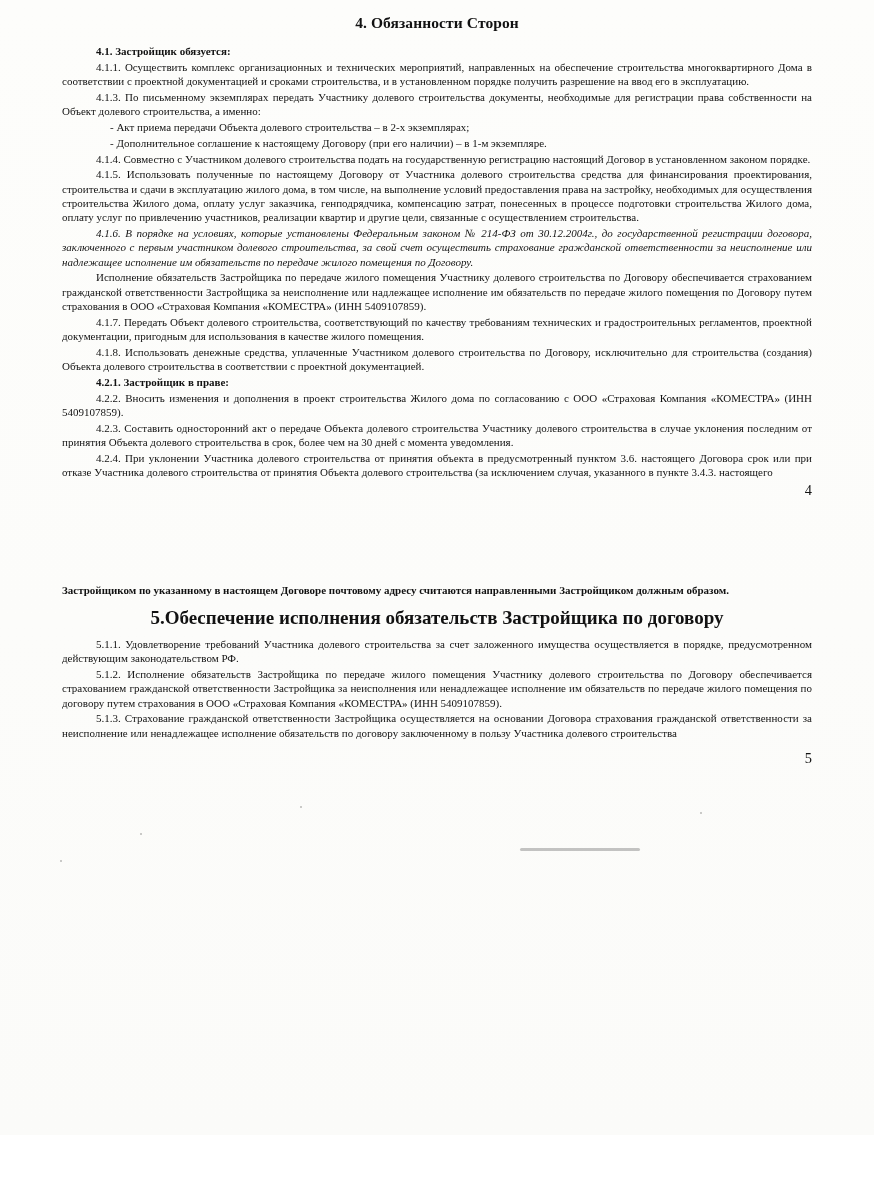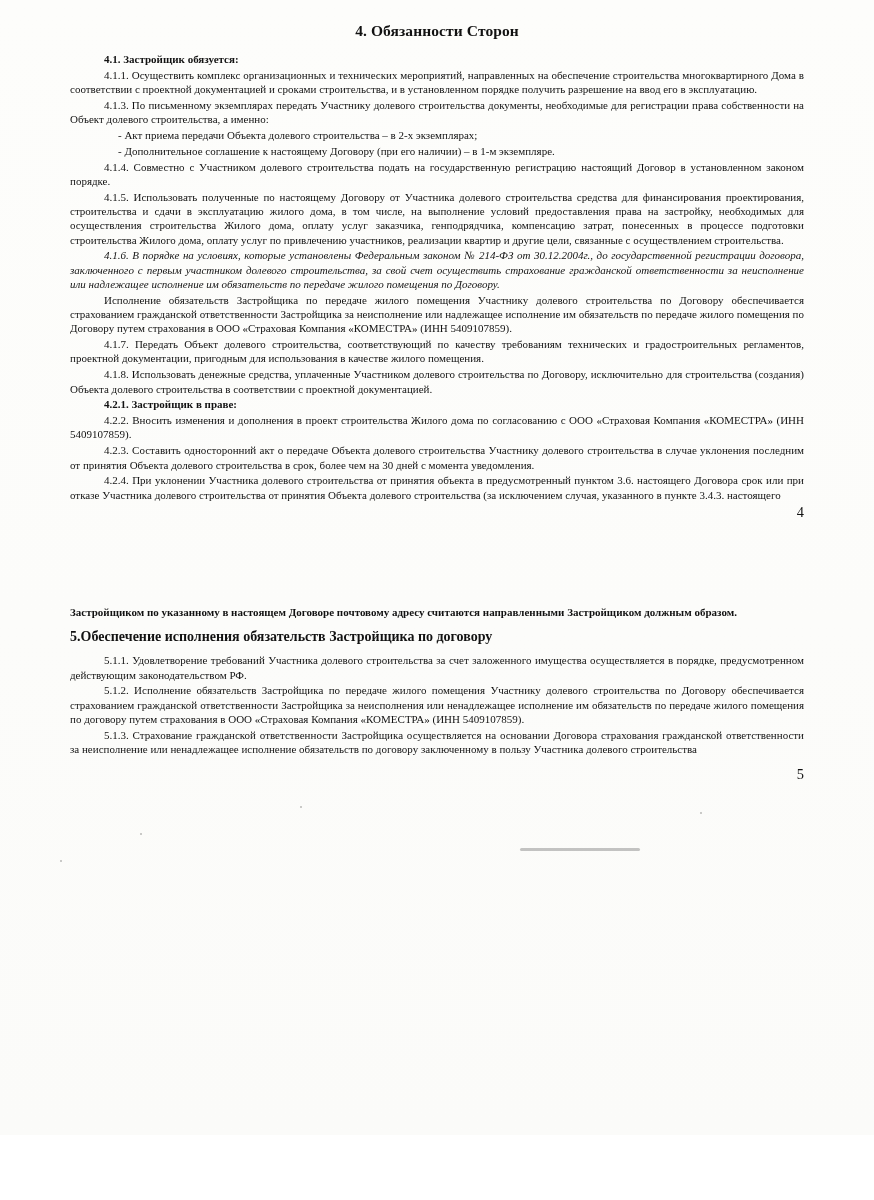--- a/index.html
+++ b/index.html
@@ -13,21 +13,21 @@
     font-family: "Liberation Serif", serif;
     color: #121212;
     position: relative;
     overflow: hidden;
   }
   .page {
     position: relative;
     width: 874px;
     height: 1135px;
     box-sizing: border-box;
-    padding: 8px;
+    padding: 0;
   }
   
   .scan-tint {
     position: absolute;
     inset: 0;
     background: linear-gradient(180deg, #fdfdfb 0%, #fcfcfa 55%, #fbfbf9 100%);
     pointer-events: none;
     z-index: 0;
   }
   .content {
@@ -43,23 +43,23 @@
   }
 
   h1.section-title {
     font-size: 15.5px;
     font-weight: bold;
     text-align: center;
     margin: 0 0 12px 0;
     letter-spacing: .1px;
   }
   h2.section-title-2 {
-    font-size: 14px;
+    font-size: 19px;
     font-weight: bold;
-    text-align: left;
+    text-align: center;
     margin: 10px 0 8px 0;
   }
 
   p.para {
     font-size: 11px;
     line-height: 1.30;
     text-align: justify;
     margin: 0 0 1.5px 0;
     text-indent: 34px;
   }

